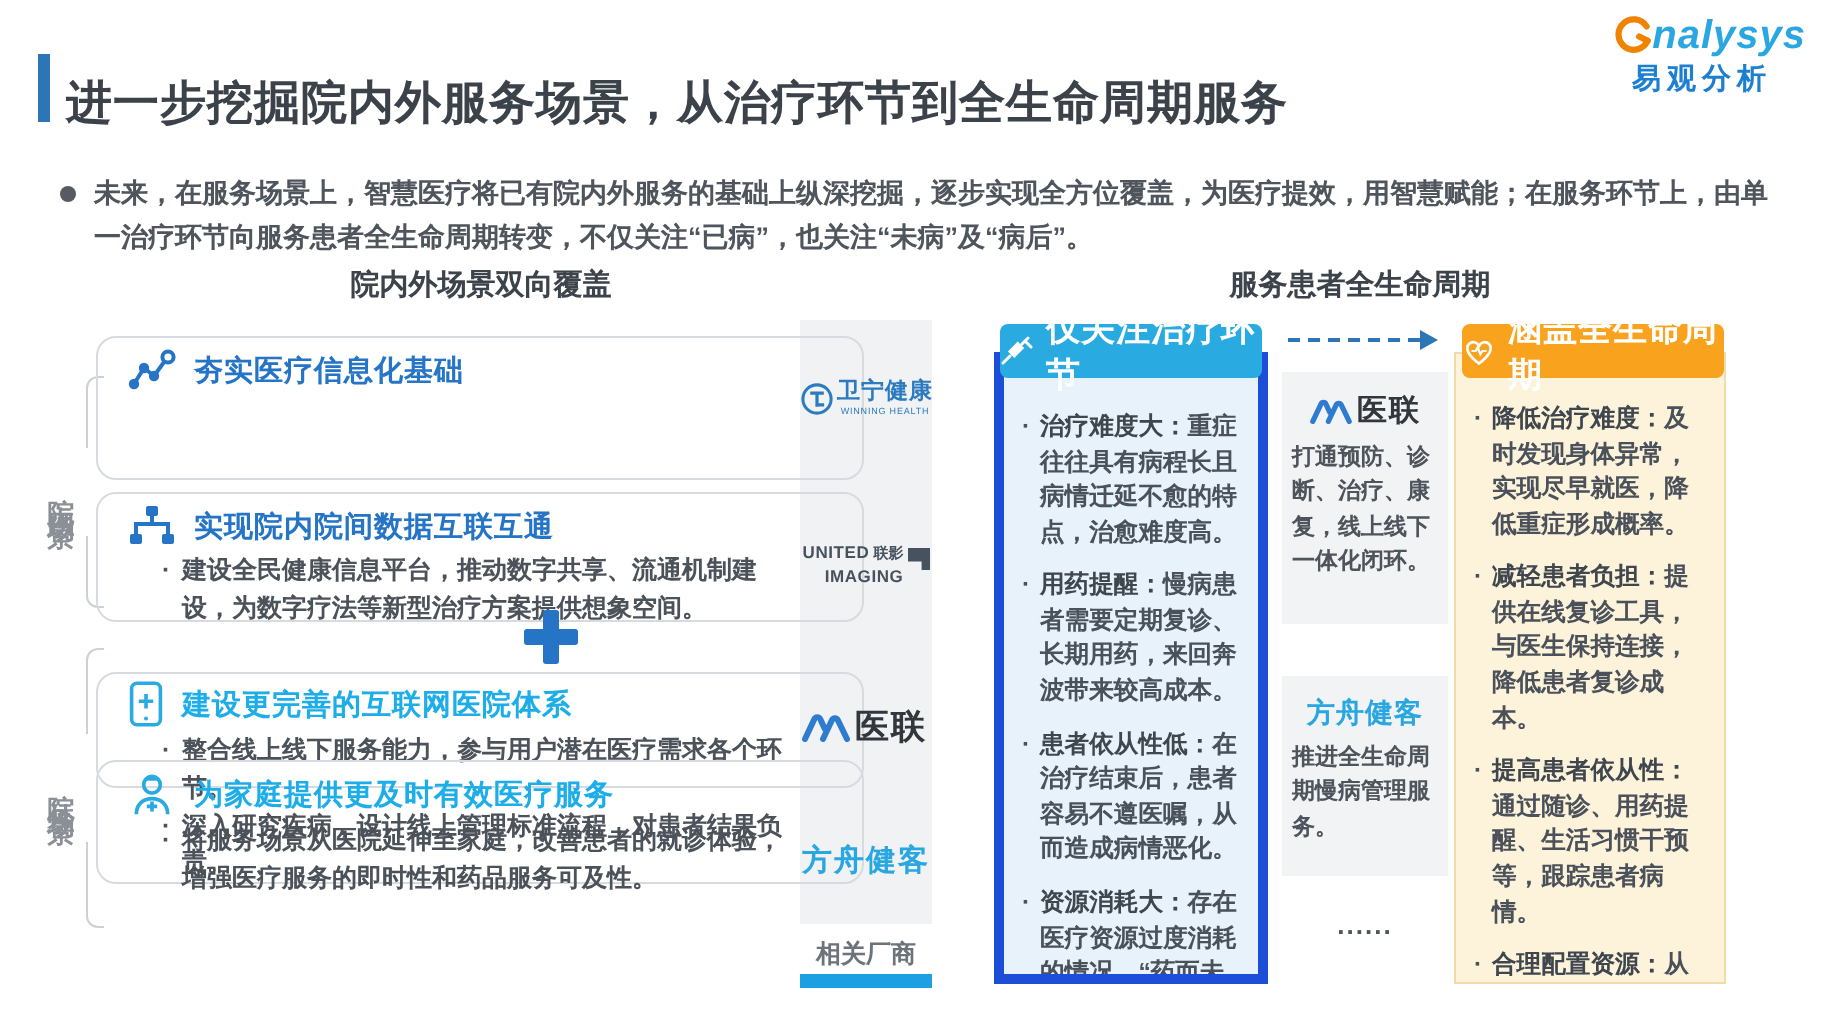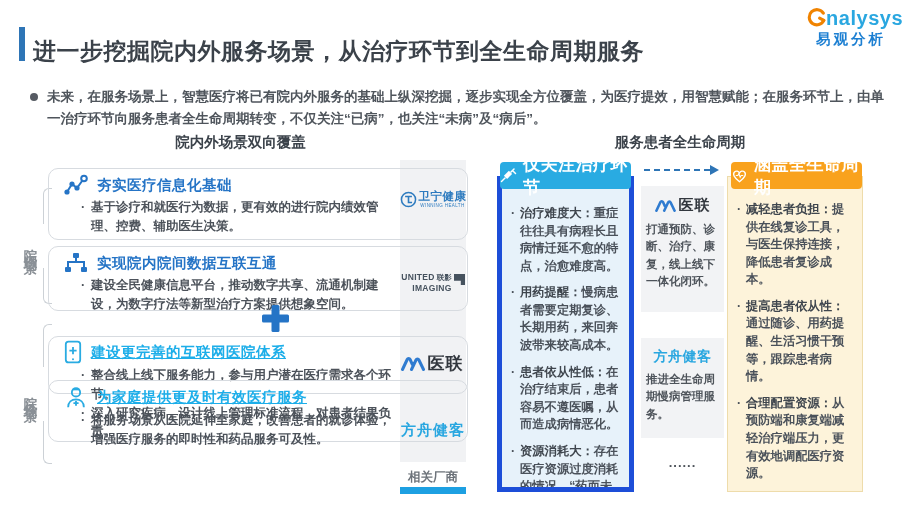--- a/index.html
+++ b/index.html
@@ -4,21 +4,21 @@
 <style>
   html,body{margin:0;padding:0;background:#fff;}
   body{width:919px;height:510px;position:relative;overflow:hidden;
        font-family:"Liberation Sans","DejaVu Sans",sans-serif;color:#3c434b;}
   .abs{position:absolute;}
 
   
   .title-bar{left:19px;top:27px;width:6px;height:34px;background:#2e75b6;}
   .page-title{left:33px;top:36px;font-size:23px;font-weight:800;color:#3b424a;letter-spacing:.5px;white-space:nowrap;}
   .an-logo{right:16px;top:8px;width:104px;text-align:center;}
-  .an-row{display:flex;align-items:flex-end;justify-content:flex-end;}
+  .an-row{display:flex;align-items:flex-end;justify-content:flex-end;font-style:italic;}
   .an-brand{color:#2aa7e0;font-size:20px;font-weight:700;letter-spacing:.5px;line-height:1;}
   .an-cn{color:#1c7fd2;font-size:14.5px;font-weight:800;letter-spacing:3px;margin-top:2px;}
 
   
   .intro{left:30px;top:86px;width:864px;display:flex;}
   .intro-dot{width:8px;height:8px;border-radius:50%;background:#565b63;margin:7px 9px 0 0;flex:none;}
   .intro-text{font-size:13.5px;font-weight:600;color:#4f555c;line-height:1.65;}
 
   
   .sec-heading{font-size:14.5px;font-weight:800;color:#3c434b;text-align:center;}
@@ -52,26 +52,26 @@
   .ui-cn{font-size:7.5px;margin-left:2px;}
   .ui-l2{font-size:8.5px;letter-spacing:.3px;}
   .v-medlinker{left:396px;top:352px;width:72px;}
   .ml-row{display:flex;align-items:center;justify-content:center;gap:3px;}
   .ml-name{font-size:17px;font-weight:800;color:#32373e;letter-spacing:1px;}
   .v-fangzhou{left:399px;top:421px;width:68px;font-size:15px;font-weight:800;color:#2aa7e0;letter-spacing:1px;}
   .vendor-footer{left:400px;top:469px;width:66px;text-align:center;font-size:12.5px;color:#6d737a;font-weight:600;z-index:2;}
   .vendor-bar{left:400px;top:487px;width:66px;height:7px;background:#1da0e2;z-index:2;}
 
   
-  .card{left:48px;width:420px;border:1.4px solid #d7dbe0;border-radius:10px;background:transparent;
+  .card{left:48px;width:384px;border:1.4px solid #d7dbe0;border-radius:10px;background:transparent;
         box-sizing:border-box;padding:5px 10px;z-index:1;}
   .card-head{display:flex;align-items:center;gap:9px;padding-left:5px;}
   .card-title{font-size:14.5px;font-weight:800;letter-spacing:.5px;}
   .card.blue .card-title{color:#2574c6;}
-  .card.cyan .card-title{color:#1daee9;text-decoration:underline;}
+  .card.cyan .card-title{color:#1daee9;}
   .card-bullets{margin:2px 0 0 22px;width:318px;}
   .card-bullet{position:relative;padding-left:10px;font-size:12.5px;color:#4c525a;font-weight:600;line-height:1.5;}
   .card-bullet::before{content:"·";position:absolute;left:0;top:0;font-weight:900;color:#4c525a;}
   .card.c1{top:168px;height:72px;}
   .card.c2{top:246px;height:65px;}
   .card.c3{top:336px;height:58px;padding-top:3px;}
   .card.c4{top:380px;height:62px;padding-top:4px;}
   .plus-icon{left:259px;top:304px;z-index:2;}
 
   
@@ -143,23 +143,20 @@
       <svg width="24" height="22" viewBox="0 0 24 22">
         <polyline points="3,18 8,10 13,14 19.5,5" fill="none" stroke="#2574c6" stroke-width="2"></polyline>
         <circle cx="3" cy="18" r="2.6" fill="#2574c6"></circle>
         <circle cx="8" cy="10" r="2.6" fill="#2574c6"></circle>
         <circle cx="13" cy="14" r="2.6" fill="#2574c6"></circle>
         <circle cx="20" cy="4.5" r="2.8" fill="#fff" stroke="#2574c6" stroke-width="2"></circle>
       </svg>
     </span>
     <span class="card-title">夯实医疗信息化基础</span>
   </div>
-  <div class="card-bullets">
-    <div class="card-bullet">基于诊疗和就医行为数据，更有效的进行院内绩效管理、控费、辅助医生决策。</div>
-  </div>
 </div>
 
 <div class="abs card blue c2">
   <div class="card-head">
     <span style="display:inline-flex;">
       <svg width="24" height="22" viewBox="0 0 24 22">
         <rect x="9" y="1" width="6" height="5" rx="1" fill="#2574c6"></rect>
         <path d="M12 6 v4 M4 16 v-6 h16 v6" fill="none" stroke="#2574c6" stroke-width="2"></path>
         <rect x="1" y="15" width="6" height="5" rx="1" fill="#2574c6"></rect>
         <rect x="17" y="15" width="6" height="5" rx="1" fill="#2574c6"></rect>
@@ -312,20 +309,23 @@
 
 <div class="abs mid-block mid-b2">
   <div class="mid-fz-name">方舟健客</div>
   <div class="mid-desc">推进全生命周期慢病管理服务。</div>
 </div>
 
 <div class="abs mid-dots">......</div>
 
 <div class="abs panel orange">
   <div class="p-item">
+    <span class="p-lead">降低治疗难度：</span><span>及时发现身体异常，实现尽早就医，降低重症形成概率。</span>
+  </div>
+  <div class="p-item">
     <span class="p-lead">减轻患者负担：</span><span>提供在线复诊工具，与医生保持连接，降低患者复诊成本。</span>
   </div>
   <div class="p-item">
     <span class="p-lead">提高患者依从性：</span><span>通过随诊、用药提醒、生活习惯干预等，跟踪患者病情。</span>
   </div>
   <div class="p-item">
     <span class="p-lead">合理配置资源：</span><span>从预防端和康复端减轻治疗端压力，更有效地调配医疗资源。</span>
   </div>
 </div>
 

